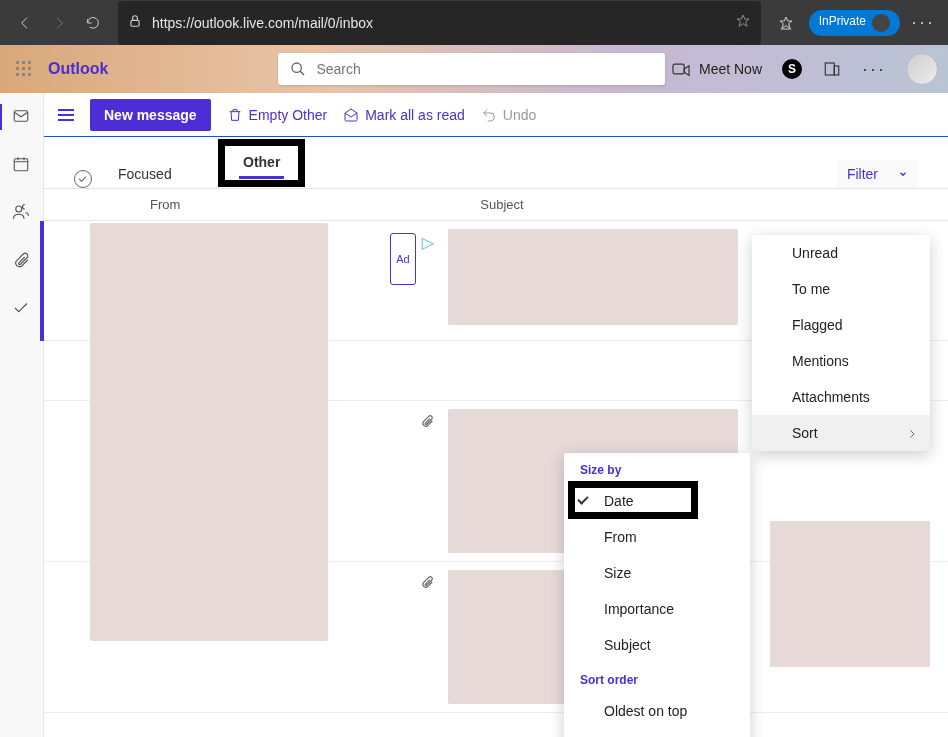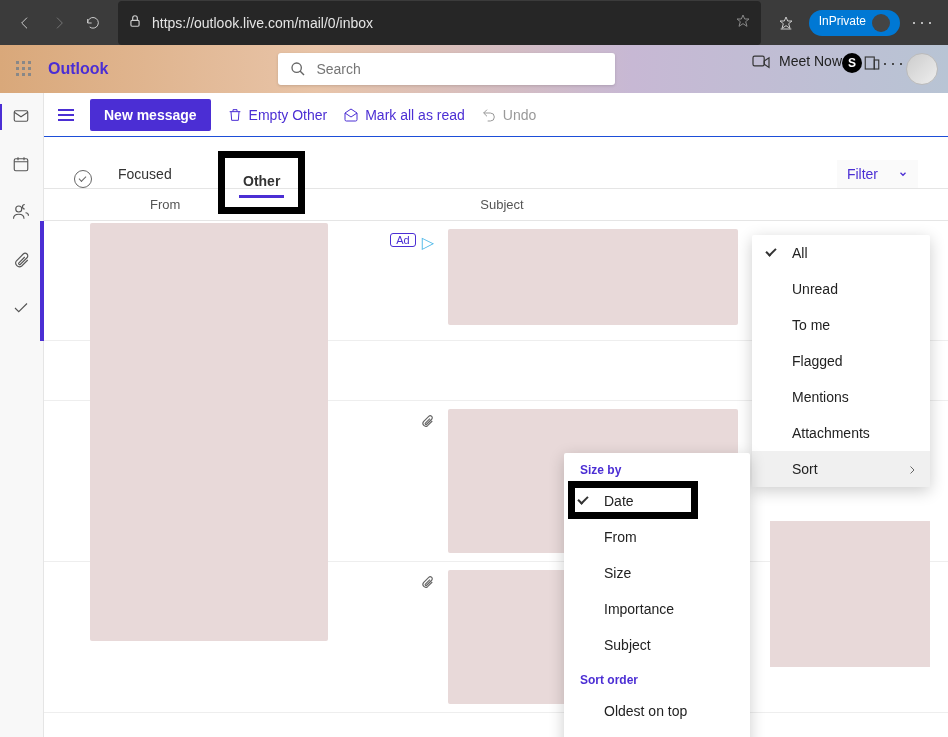--- a/index.html
+++ b/index.html
@@ -14,24 +14,24 @@
 .url-box .star { margin-left:auto; }
 .inprivate { background:#0078d4; color:#fff; border-radius:14px; padding:4px 10px; font-size:12px; display:flex; align-items:flex-start; gap:6px; margin:0 6px; }
 .inprivate .avatar { width:18px; height:18px; border-radius:50%; background:#444; }
 .bb-more { width:34px; text-align:center; font-size:18px; }
 
 .header-strip { height:48px; background:linear-gradient(90deg,#d9a87a,#e8c4a8,#c7b8d4,#b8c4d4); display:flex; align-items:center; padding:0 10px 0 6px; }
 .waffle { width:36px; height:36px; display:flex; align-items:center; justify-content:center; }
 .waffle-dots { width:16px; height:16px; display:grid; grid-template-columns:repeat(3,3px); grid-template-rows:repeat(3,3px); gap:3px; }
 .waffle-dots span { background:#888; width:3px; height:3px; }
 .brand { color:#4b2ed4; font-weight:600; font-size:16px; margin-left:6px; }
-.search-box { margin-left:170px; width:337px; height:32px; background:#fff; border-radius:3px; display:flex; align-items:center; padding:0 12px; box-shadow:0 1px 3px rgba(0,0,0,0.15); }
+.search-box { margin-left:170px; width:387px; height:32px; background:#fff; border-radius:3px; display:flex; align-items:center; padding:0 12px; box-shadow:0 1px 3px rgba(0,0,0,0.15); }
 .search-box svg { width:16px; height:16px; stroke:#666; fill:none; stroke-width:2; }
 .search-box input { border:none; outline:none; margin-left:10px; font-size:14px; flex:1; background:transparent; }
-.hdr-right { margin-left:auto; display:flex; align-items:flex-start; }
+.hdr-right { margin-left:auto; display:flex; align-items:center; gap:20px; }
 .hdr-right .meet { display:flex; align-items:center; gap:8px; color:#222; font-size:14px; }
 .skype-icon { width:20px; height:20px; background:#000; border-radius:50%; color:#fff; display:flex; align-items:center; justify-content:center; font-size:12px; font-weight:bold; }
 .hdr-icon { width:20px; height:20px; display:flex; align-items:center; justify-content:center; }
 .hdr-avatar { width:32px; height:32px; border-radius:50%; background:linear-gradient(135deg,#ccc,#eee); border:1px solid #bbb; }
 
 .app { display:flex; height:calc(737px - 45px - 48px); }
 .rail { width:44px; background:#f8f8f8; border-right:1px solid #e5e5e5; display:flex; flex-direction:column; align-items:center; padding-top:14px; gap:28px; }
 .rail-item { width:20px; height:20px; position:relative; }
 .rail-item.active::before { content:''; position:absolute; left:-13px; top:-3px; width:3px; height:26px; background:#4b2ed4; }
 .rail svg { width:18px; height:18px; stroke:#555; fill:none; stroke-width:1.5; }
@@ -44,37 +44,37 @@
 .cmd-item { display:flex; align-items:center; gap:6px; color:#4b2ed4; font-size:14px; cursor:pointer; }
 .cmd-item.muted { color:#999; }
 .cmd svg { width:16px; height:16px; stroke:currentColor; fill:none; stroke-width:1.5; }
 
 .tabs { height:52px; border-bottom:1px solid #e5e5e5; display:flex; align-items:flex-end; padding:0 30px; gap:22px; position:relative; }
 .tabs .check { width:18px; height:18px; border:1.5px solid #666; border-radius:50%; position:relative; }
 .tabs .check::after { content:''; position:absolute; left:4px; top:5px; width:6px; height:3px; border-left:1.5px solid #666; border-bottom:1.5px solid #666; transform:rotate(-45deg); }
 .tab { font-size:14px; color:#333; padding:6px 4px; }
 .tab.active { font-weight:600; border-bottom:3px solid #4b2ed4; }
 .highlight-box { border:7px solid #000; padding:4px 14px; position:absolute; }
-.hb-other { left:174px; top:14px; height:63px; display:flex; align-items:center; }
+.hb-other { left:174px; top:2px; height:48px; display:flex; align-items:center; }
 .filter-btn { margin-left:auto; color:#4b2ed4; font-size:14px; display:flex; align-items:center; gap:20px; background:#fafafa; padding:6px 10px; }
 
 .cols { height:32px; border-bottom:1px solid #e5e5e5; display:flex; align-items:center; font-size:13px; color:#555; }
 .cols .from { margin-left:106px; }
 .cols .subject { margin-left:300px; }
 
 .rows { position:relative; }
 .row { border-bottom:1px solid #eee; display:flex; padding:8px 0; min-height:76px; }
 .row .pad { width:44px; }
 .row .sender-block { width:240px; }
 .row .icon-col { width:120px; display:flex; justify-content:flex-end; align-items:flex-start; padding-right:14px; padding-top:4px; }
 .row .subj-block { flex:1; }
 .redact { background:#e8d9d9; border-radius:2px; }
 .row.ad { min-height:120px; }
 .row.ad .redact-sender { width:238px; height:418px; position:absolute; left:46px; top:2px; z-index:3; }
-.row.ad .ad-badge { border:1px solid #4b2ed4; color:#4b2ed4; font-size:11px; padding:0 5px; border-radius:3px; }
+.row.ad .ad-badge { border:1px solid #4b2ed4; color:#4b2ed4; font-size:11px; padding:19px 5px; border-radius:3px; }
 .row.ad .ad-play { color:#4fb8e8; margin-left:6px; }
 .row.ad .redact-subj { width:290px; height:96px; }
 .row.r2 { min-height:60px; }
 .row.r3 { min-height:158px; }
 .row.r3 .redact-subj { width:290px; height:144px; }
 .row.r4 { min-height:76px; }
 .row.r4 .redact-subj { width:290px; height:134px; }
 .row.r5 { min-height:92px; }
 .clip-icon { width:14px; height:16px; }
 .row.ad .sel-bar { position:absolute; left:-4px; top:0; width:4px; height:120px; background:#4b2ed4; }
@@ -294,21 +294,20 @@
           </div>
       </div>
       <div class="row r5">
         <div class="pad"></div>
           <div class="sender-block"></div>
           <div class="icon-col"></div>
           <div class="subj-block"></div>
       </div>
 
       <div class="menu filter-menu">
-        <div class="menu-item checked">All</div>
         <div class="menu-item">Unread</div>
         <div class="menu-item">To me</div>
         <div class="menu-item">Flagged</div>
         <div class="menu-item">Mentions</div>
         <div class="menu-item">Attachments</div>
         <div class="menu-item hover">
           <span>Sort</span>
           <span class="chev"><svg width="12" height="12" viewBox="0 0 24 24" stroke="#666" fill="none" stroke-width="2">
                 <path d="M9 5l7 7-7 7"></path>
               </svg></span>

